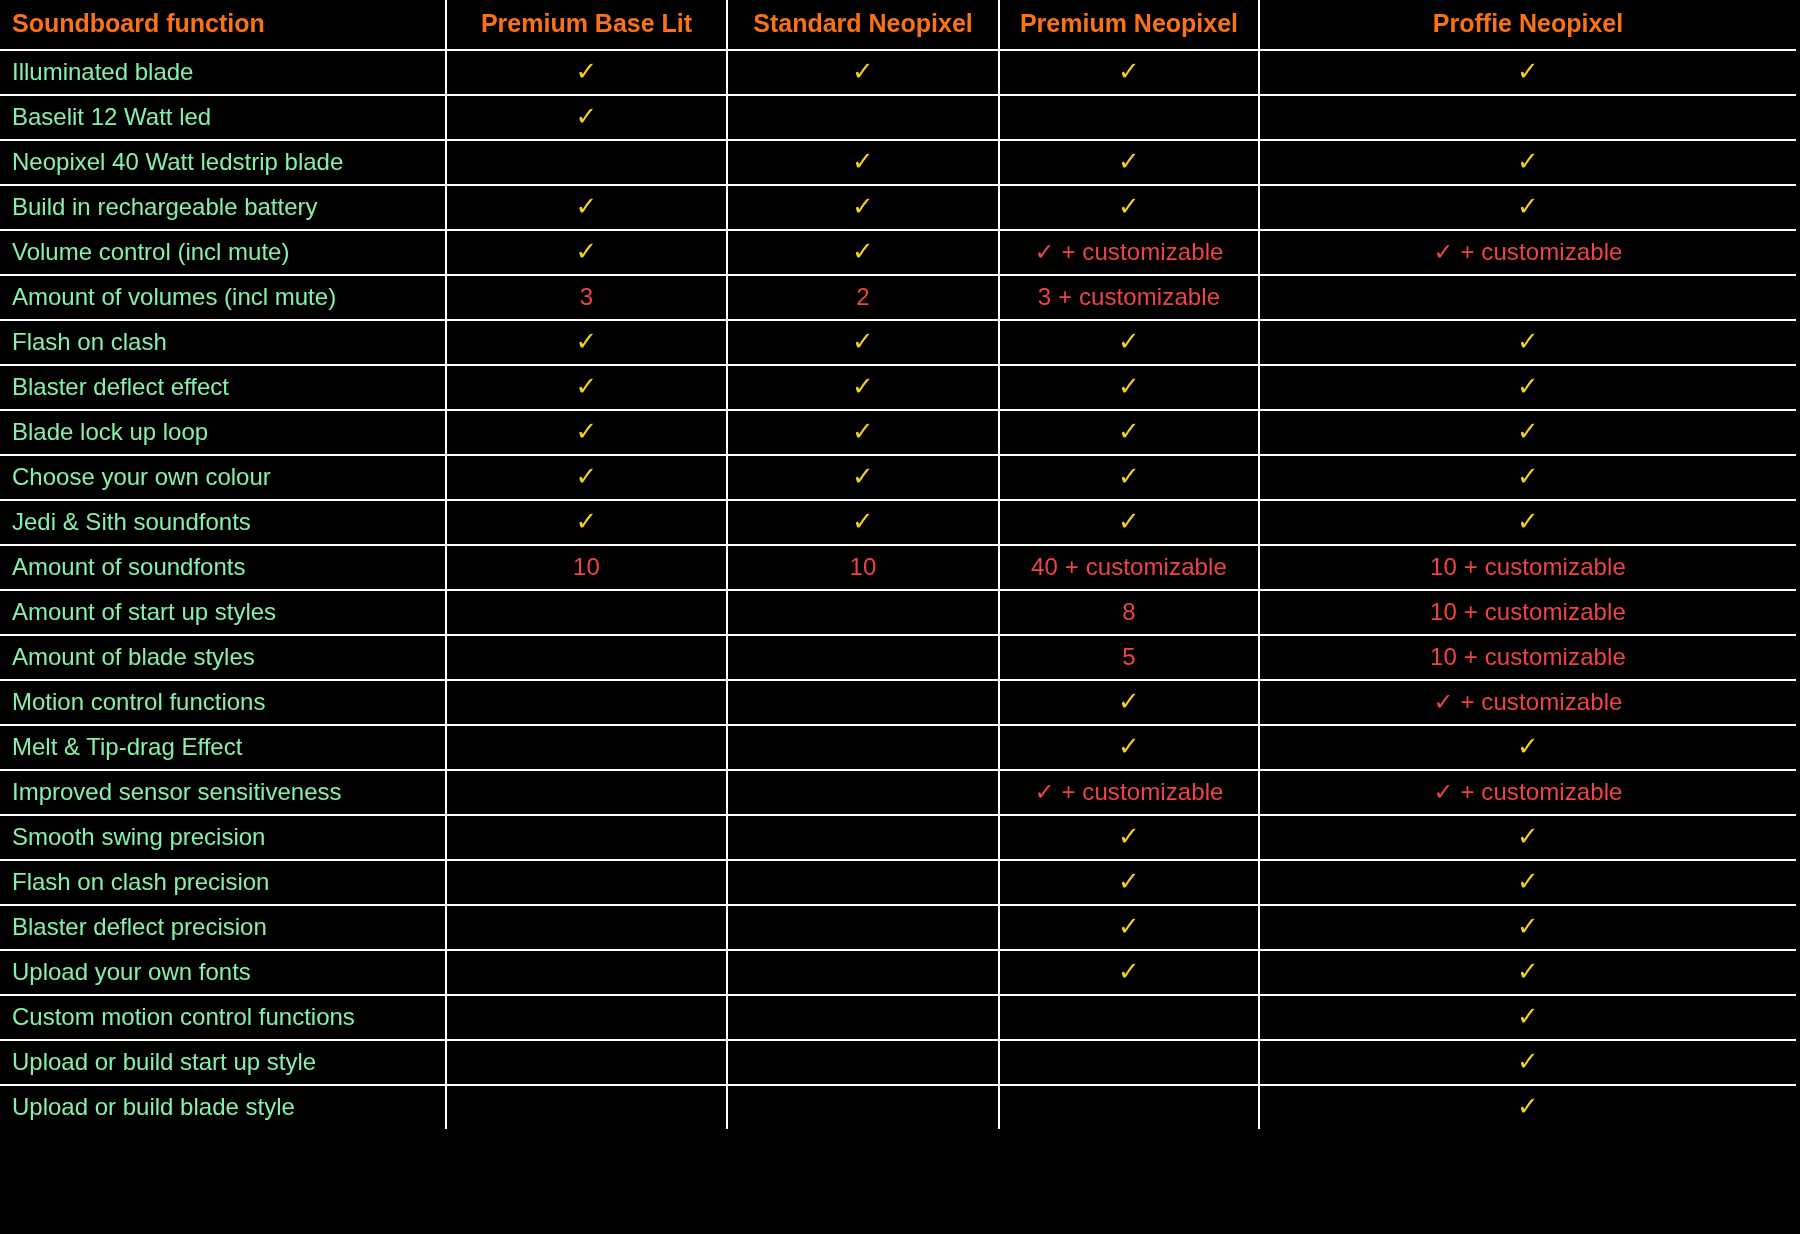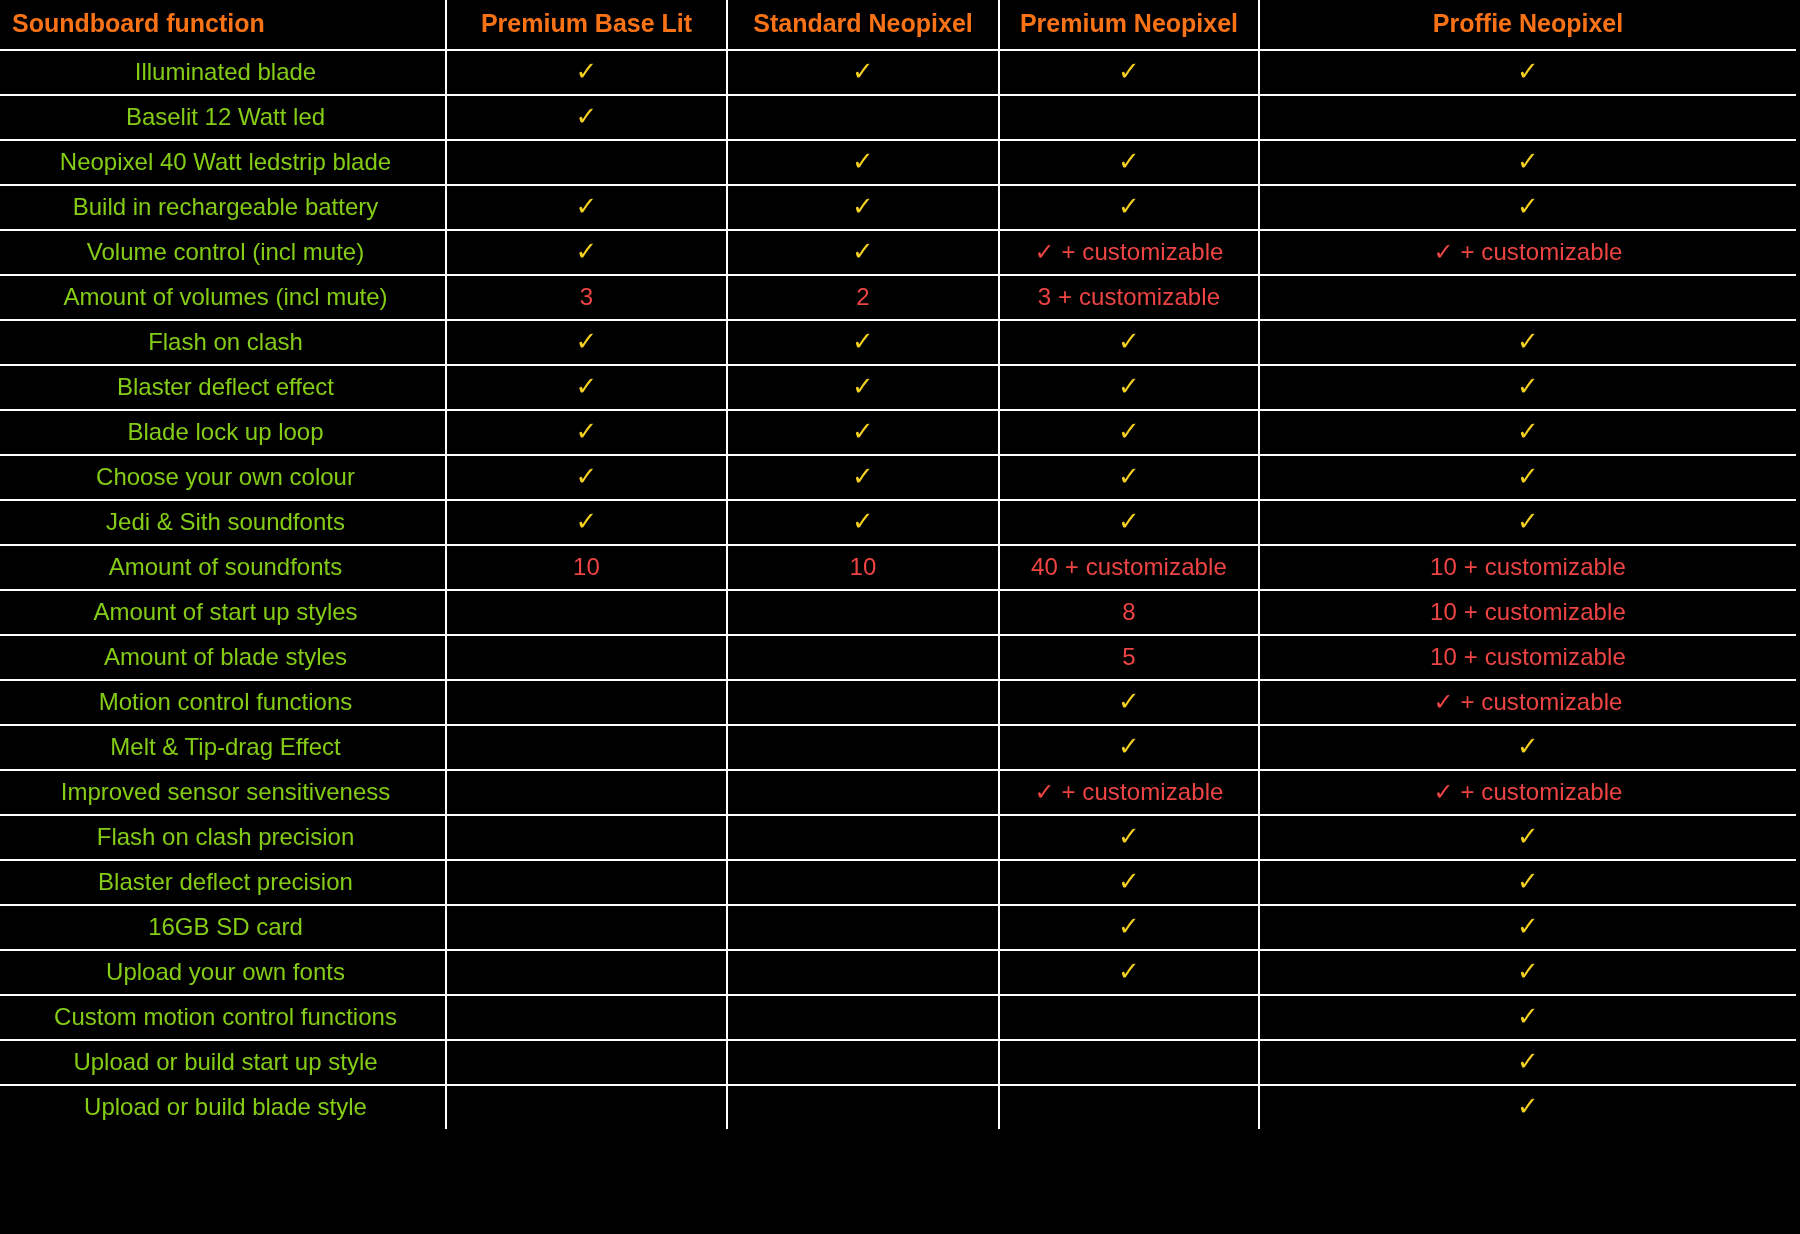--- a/index.html
+++ b/index.html
@@ -57,22 +57,22 @@
     vertical-align: middle;
     text-align: center;
     font-size: 24px;
     color: #f5c518;
     white-space: nowrap;
   }
   tbody td:last-child { border-right: none; }
   tbody tr:last-child td { border-bottom: none; }
 
   tbody td.fn {
-    text-align: center;
-    color: #84cc16;
+    text-align: left;
+    color: #86efac;
     font-size: 24px;
     padding-left: 12px;
   }
   .check {
     color: #f5d020;
     font-size: 26px;
     line-height: 1;
   }
   .val {
     color: #ef4444;
@@ -216,35 +216,35 @@
           <td><span class="check">✓</span></td>
         </tr>
         <tr>
           <td class="fn">Improved sensor sensitiveness</td>
           <td><span class="empty">&nbsp;</span></td>
           <td><span class="empty">&nbsp;</span></td>
           <td><span class="val">✓ + customizable</span></td>
           <td><span class="val">✓ + customizable</span></td>
         </tr>
         <tr>
+          <td class="fn">Smooth swing precision</td>
+          <td><span class="empty">&nbsp;</span></td>
+          <td><span class="empty">&nbsp;</span></td>
+          <td><span class="check">✓</span></td>
+          <td><span class="check">✓</span></td>
+        </tr>
+        <tr>
           <td class="fn">Flash on clash precision</td>
           <td><span class="empty">&nbsp;</span></td>
           <td><span class="empty">&nbsp;</span></td>
           <td><span class="check">✓</span></td>
           <td><span class="check">✓</span></td>
         </tr>
         <tr>
           <td class="fn">Blaster deflect precision</td>
-          <td><span class="empty">&nbsp;</span></td>
-          <td><span class="empty">&nbsp;</span></td>
-          <td><span class="check">✓</span></td>
-          <td><span class="check">✓</span></td>
-        </tr>
-        <tr>
-          <td class="fn">16GB SD card</td>
           <td><span class="empty">&nbsp;</span></td>
           <td><span class="empty">&nbsp;</span></td>
           <td><span class="check">✓</span></td>
           <td><span class="check">✓</span></td>
         </tr>
         <tr>
           <td class="fn">Upload your own fonts</td>
           <td><span class="empty">&nbsp;</span></td>
           <td><span class="empty">&nbsp;</span></td>
           <td><span class="check">✓</span></td>

